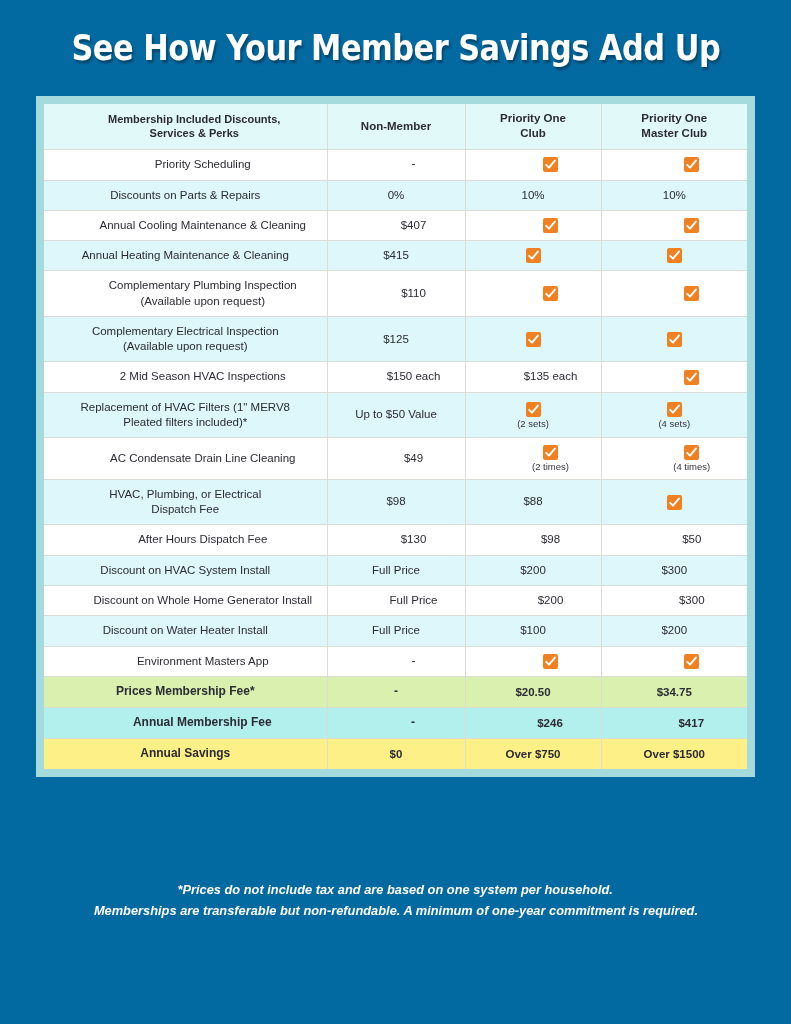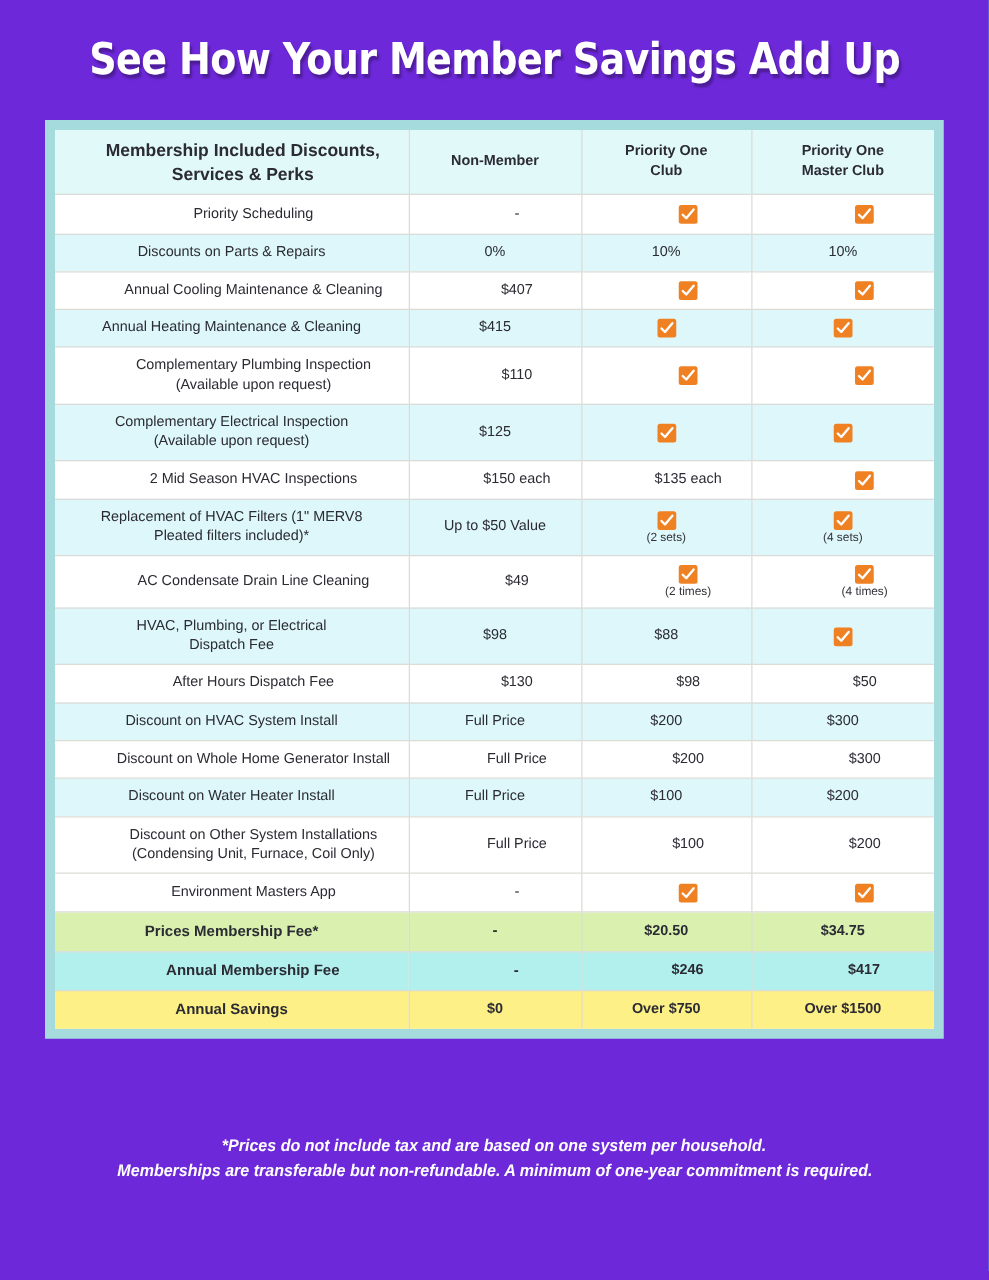--- a/index.html
+++ b/index.html
@@ -8,21 +8,21 @@
     width: 791px;
     height: 1024px;
     background: #0b7fd4;
     font-family: "Liberation Sans", sans-serif;
     overflow: hidden;
   }
 
   .page {
     width: 791px;
     height: 1024px;
-    background: #6d28d9;
+    background: #0369a1;
     display: flex;
     flex-direction: column;
     align-items: center;
   }
 
   
   .title-bar {
     width: 100%;
     height: 96px;
     display: flex;
@@ -74,21 +74,21 @@
 
   
   thead th {
     background: #e2f9fa;
     font-weight: bold;
     font-size: 13px;
     line-height: 1.35;
     padding: 14px 8px;
     color: #20202a;
   }
-  thead th.feature-head { font-size: 14px; padding-left: 24px; }
+  thead th.feature-head { font-size: 11px; padding-left: 24px; }
 
   
   tbody tr.alt td { background: #ddf7fa; }
   tbody tr.plain td { background: #ffffff; padding-left: 41px; }
 
   
   tbody tr.row-green td  { background: #d9f0ae; font-weight: bold; }
   tbody tr.row-cyan  td  { background: #b2f0ee; font-weight: bold; padding-left: 40px; }
   tbody tr.row-yellow td { background: #fdf086; font-weight: bold; }
 
@@ -379,26 +379,20 @@
             <td><span>$200</span></td>
             <td><span>$300</span></td>
           </tr>
           <tr class="alt">
             <td class="feature"><span>Discount on Water Heater Install</span></td>
             <td><span>Full Price</span></td>
             <td><span>$100</span></td>
             <td><span>$200</span></td>
           </tr>
           <tr class="plain">
-            <td class="feature"><span>Discount on Other System Installations</span><br><span>(Condensing Unit, Furnace, Coil Only)</span></td>
-            <td><span>Full Price</span></td>
-            <td><span>$100</span></td>
-            <td><span>$200</span></td>
-          </tr>
-          <tr class="plain">
             <td class="feature"><span>Environment Masters App</span></td>
             <td><span class="dash">-</span></td>
             <td>
               <span class="check-wrap">
                 <span class="check">
                   <svg viewBox="0 0 15 15" xmlns="http://www.w3.org/2000/svg">
                     <path d="M3.2 7.8 L6.0 10.6 L11.9 3.6" fill="none" stroke="#ffffff" stroke-width="1.9" stroke-linecap="round" stroke-linejoin="round"></path>
                   </svg>
                 </span>
               </span>

